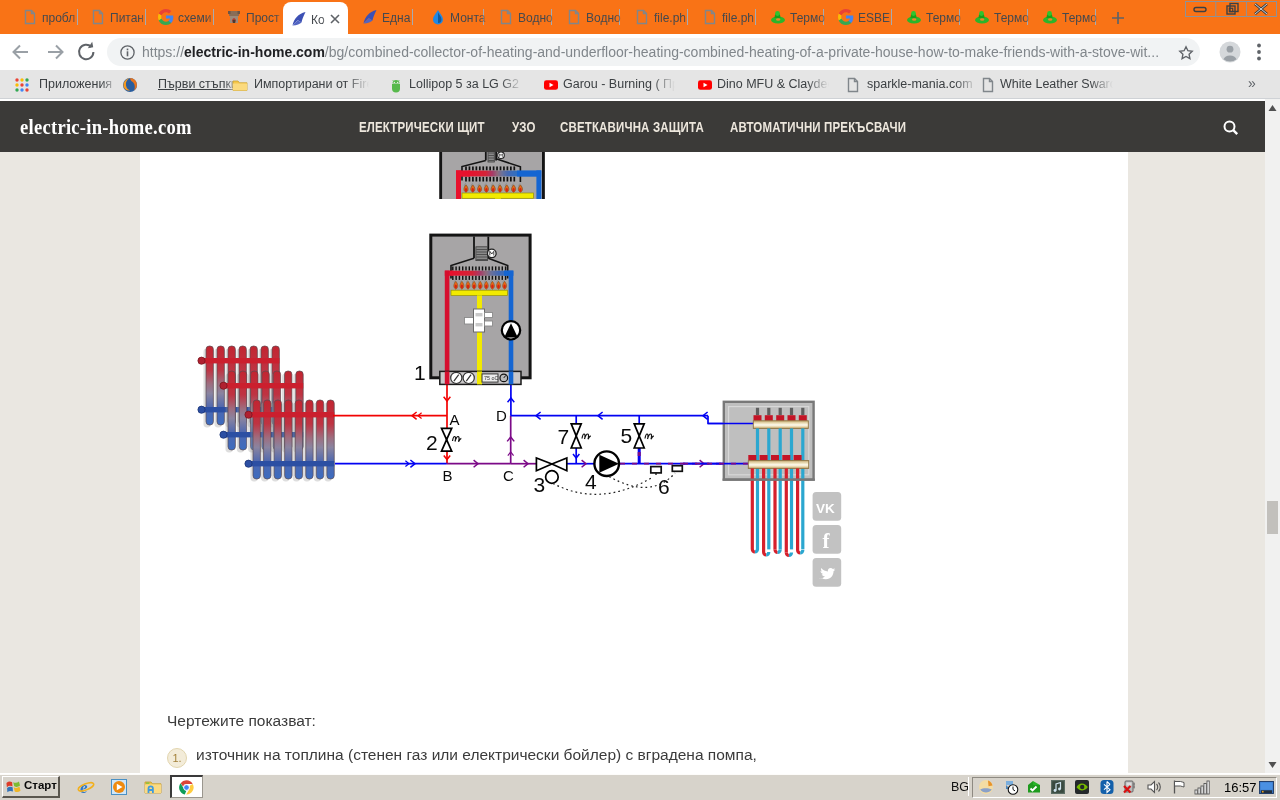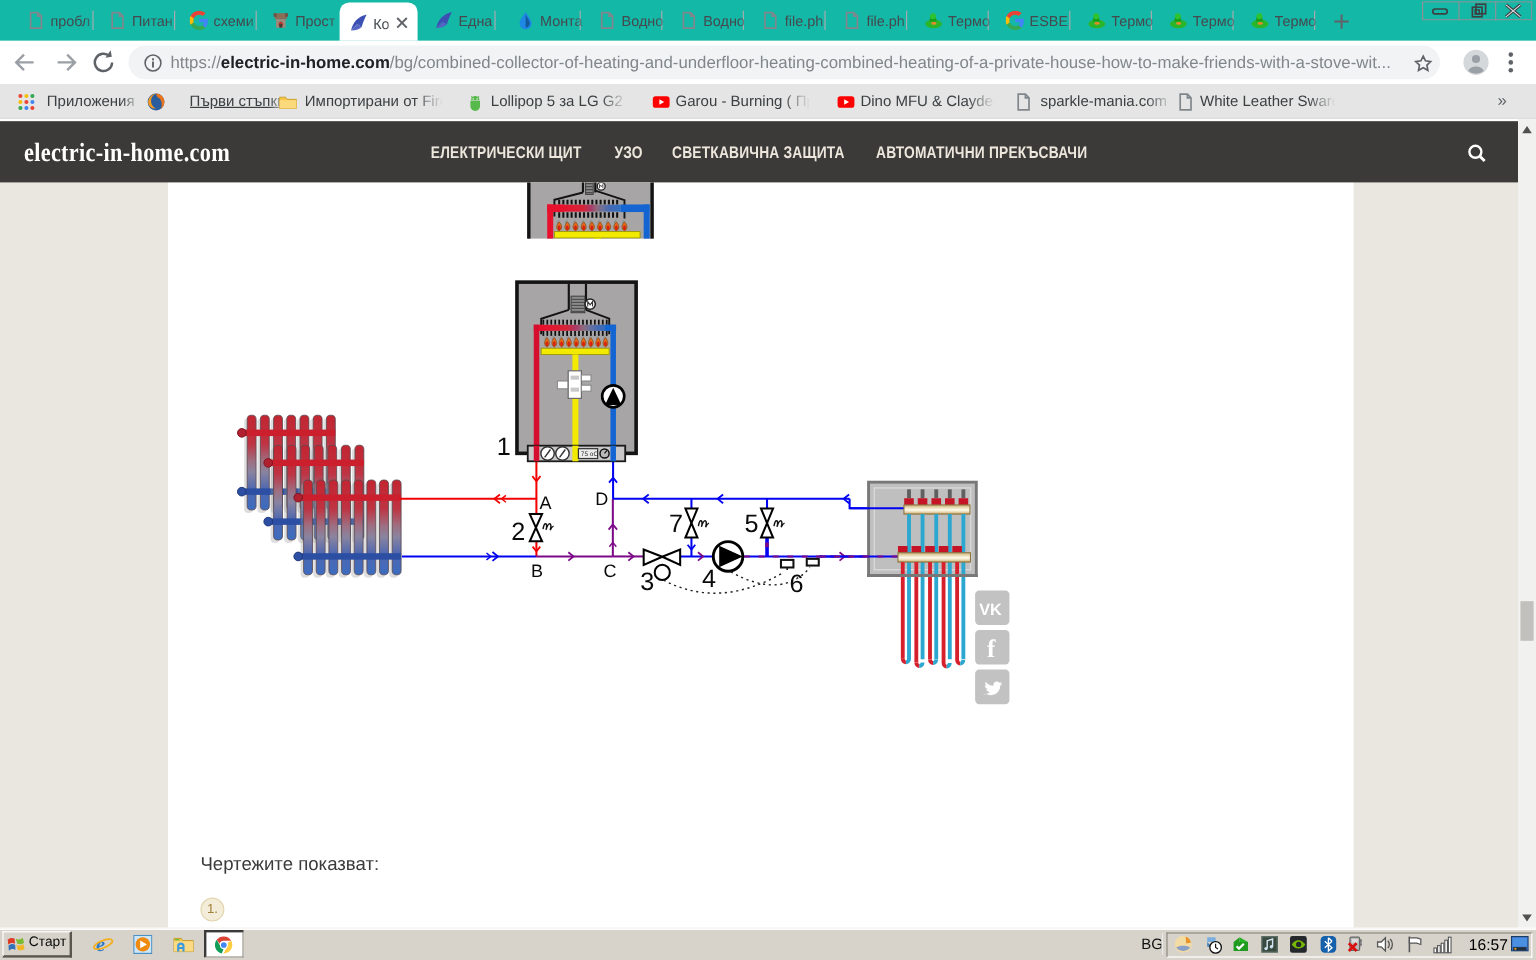--- a/index.html
+++ b/index.html
@@ -1,18 +1,18 @@
 <!DOCTYPE html>
 <html><head>
 <meta charset="utf-8">
 <style>
   * { margin:0; padding:0; box-sizing:border-box; }
   html,body { width:1280px; height:800px; overflow:hidden; }
   body { font-family:"Liberation Sans", sans-serif; position:relative; background:#fff; }
-  #tabstrip { position:absolute; left:0; top:0; width:1280px; height:34px; background:#14b8a6; }
+  #tabstrip { position:absolute; left:0; top:0; width:1280px; height:34px; background:#f97316; }
   .tabsep { position:absolute; top:9px; width:1px; height:16px; background:#a6abb1; }
   .tabico { position:absolute; top:9px; width:16px; height:16px; }
   .tabtxt { position:absolute; top:10.5px; font-size:12px; color:#45494e; white-space:nowrap; overflow:hidden; width:40px;
             -webkit-mask-image:linear-gradient(90deg,#000 72%,transparent); }
   #activetab { position:absolute; left:283px; top:2px; width:65px; height:32px; background:#fff; border-radius:8px 8px 0 0; }
   #toolbar { position:absolute; left:0; top:34px; width:1280px; height:36px; background:#fff; }
   #omnibox { position:absolute; left:107px; top:4px; width:1093px; height:28px; background:#f1f3f4; border-radius:14px; }
   #urltext { position:absolute; left:35px; top:6px; font-size:14px; color:#202124; white-space:nowrap; overflow:hidden; width:1045px; }
   #bookmarks { position:absolute; left:0; top:70px; width:1280px; height:28px; background:#e5e5e5; }
   .bmtxt { position:absolute; top:7px; font-size:12.5px; color:#3c4043; white-space:nowrap; overflow:hidden;
@@ -27,21 +27,21 @@
   .nav { position:absolute; top:18px; font-size:14px; font-weight:bold; color:#ece6dc; letter-spacing:.2px;
          transform:scaleX(.82); transform-origin:0 50%; white-space:nowrap; }
   #diagram { position:absolute; left:140px; top:50px; }
   .para { position:absolute; font-size:15.5px; color:#3b3b3b; line-height:21.4px; }
   #scrollbar { position:absolute; left:1265px; top:99px; width:15px; height:674px; background:#f1f1f0; }
   #sthumb { position:absolute; left:2px; top:402px; width:11px; height:33px; background:#c2c0bc; }
   #taskbar { position:absolute; left:0; top:774px; width:1280px; height:26px; background:#d7d3cb; }
   #tbhl { position:absolute; left:0; top:0; width:1280px; height:1px; background:#fdfcfa; }
   #startbtn { position:absolute; left:2px; top:2px; width:58px; height:21.5px; background:#d7d3cb;
      border-top:1px solid #fff; border-left:1px solid #fff; border-right:2px solid #5a564e; border-bottom:2px solid #5a564e; }
-  #starttxt { position:absolute; left:21px; top:2px; font-size:11.5px; font-weight:normal; color:#0a0a0a; }
+  #starttxt { position:absolute; left:21px; top:2px; font-size:11.5px; font-weight:bold; color:#0a0a0a; }
   #chromebtn { position:absolute; left:170px; top:1px; width:33px; height:23px; background:#fff;
      border-top:2px solid #3a3a3a; border-left:2px solid #3a3a3a; border-right:1px solid #9a968e; border-bottom:1px solid #9a968e; }
   #traybox { position:absolute; left:972px; top:2.5px; width:305px; height:21px;
      border-top:1px solid #8e8a82; border-left:1px solid #8e8a82; border-right:1px solid #fff; border-bottom:1px solid #fff; }
   .traytime { position:absolute; left:1224px; top:6px; font-size:13px; color:#000; }
   .trayico { position:absolute; top:5px; width:16px; height:16px; }
 </style>
 </head>
 <body>
 <div id="screen">
@@ -650,20 +650,21 @@
         <line x1="722.6" y1="479.6" x2="814.8" y2="479.6" stroke="#787878" stroke-width="2.4"></line>
         <rect x="812.6" y="492" width="28.6" height="28.8" rx="3.5" fill="#c2c2c2"></rect>
         <rect x="812.6" y="525" width="28.6" height="28.8" rx="3.5" fill="#c2c2c2"></rect>
         <rect x="812.6" y="558" width="28.6" height="28.8" rx="3.5" fill="#c2c2c2"></rect>
         <text x="816" y="512.5" font-family="Liberation Sans, sans-serif" font-size="13.5" font-weight="bold" fill="#fff">VK</text>
         <text x="822.5" y="547.5" font-family="Liberation Serif, serif" font-size="21" font-weight="bold" fill="#fff">f</text>
         <path d="M818.5 578.5 c2.6 0.3 4.8 -0.4 6.5 -1.9 c-1.6 -0.2 -2.8 -1 -3.3 -2.3 c0.6 0.1 1.1 0.1 1.6 -0.1 c-1.7 -0.5 -2.7 -1.6 -2.8 -3.1 c0.5 0.3 1 0.5 1.6 0.5 c-1 -0.9 -1.4 -2.2 -0.8 -3.5 c1.8 2.1 4 3.2 6.6 3.4 c-0.4 -1.8 0.9 -3.5 2.7 -3.5 c0.9 0 1.7 0.4 2.2 1 c0.7 -0.1 1.4 -0.4 2 -0.7 c-0.2 0.7 -0.7 1.3 -1.3 1.7 c0.6 -0.1 1.2 -0.2 1.8 -0.5 c-0.5 0.7 -1.1 1.3 -1.8 1.8 c0.1 3.8 -2.6 8 -7.7 8 c-1.5 0 -2.9 -0.4 -4.1 -1.2z" fill="#fff"></path>
       </svg>
 <div class="para" style="left:167px; top:611px;">Чертежите показват:</div>
 <div style="position:absolute; left:167px; top:649px; width:20px; height:20px; border-radius:50%; background:#f3ecd9; border:1px solid #e2d5ae; color:#a3803a; font-size:11px; text-align:center; line-height:19px;">1.</div>
+<div class="para" style="left:196px; top:645px;">източник на топлина (стенен газ или електрически бойлер) с вградена помпа,</div>
 </div>
 <div id="scrollbar">
 <svg style="position:absolute;left:0;top:3px;" width="15" height="12" viewBox="0 0 15 12">
         <path d="M7.5 3 L11.5 9 H3.5z" fill="#505050"></path>
       </svg>
 <div id="sthumb"></div>
 <svg style="position:absolute;left:0;top:660px;" width="15" height="12" viewBox="0 0 15 12">
         <path d="M7.5 9 L11.5 3 H3.5z" fill="#505050"></path>
       </svg>
 </div>

